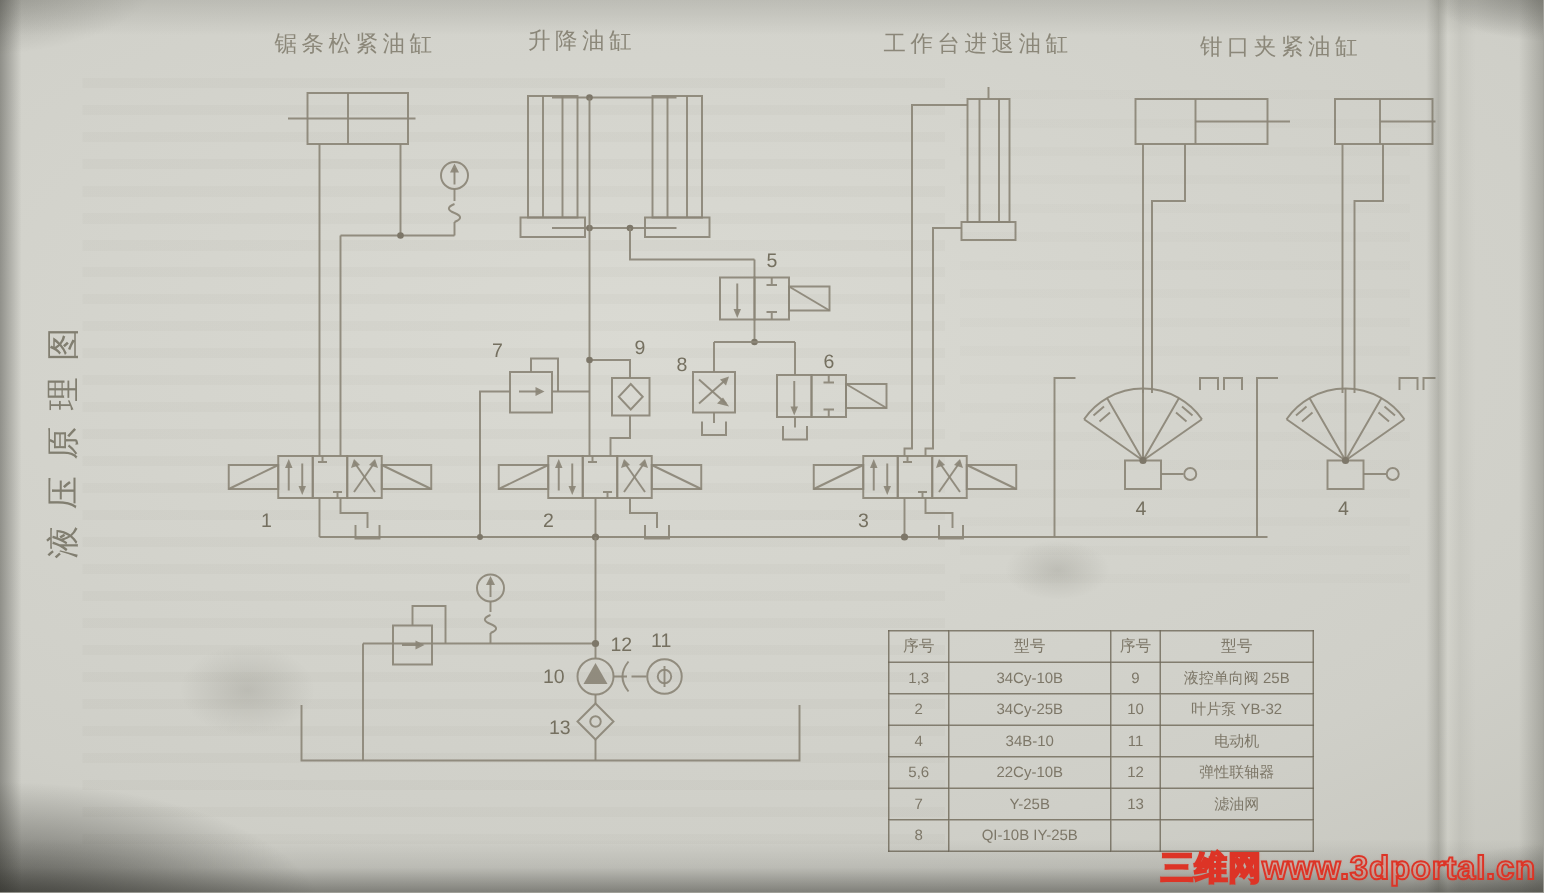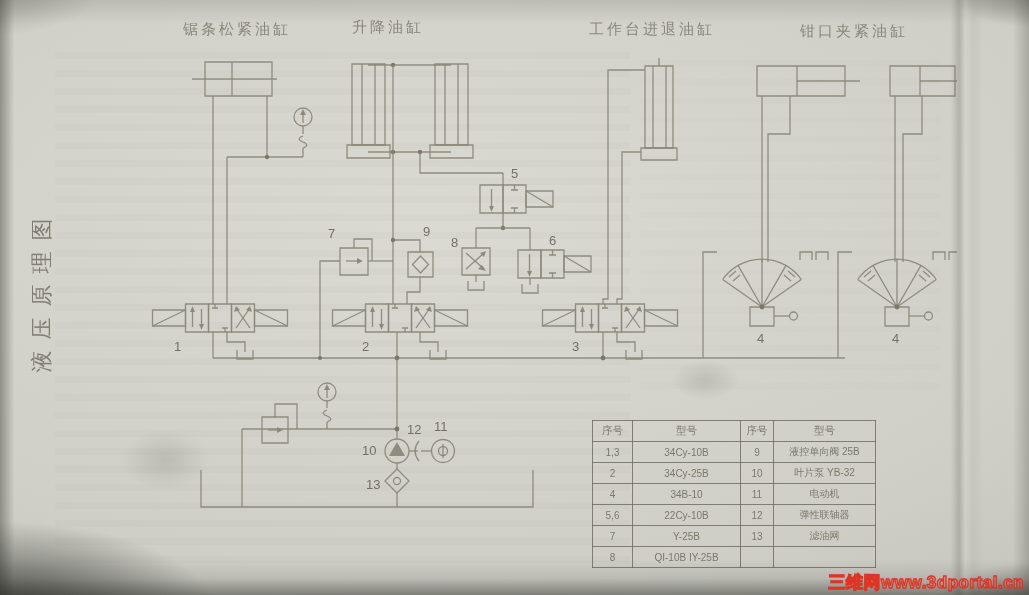--- a/index.html
+++ b/index.html
@@ -45,21 +45,21 @@
   .inkf{fill:#8b8577;stroke:none;fill-opacity:.92;}
   .dot{fill:#7d7769;stroke:none;}
   text.plbl{font-family:"Liberation Sans",sans-serif;font-size:13px;fill:#757060;stroke:none;}
   
   .ptable{position:absolute;left:592px;top:420px;z-index:3;border-collapse:collapse;
     filter:blur(.3px);}
   .ptable th,.ptable td{border:1.2px solid rgba(110,104,88,.8);height:20px;padding:0 2px;
     font-weight:normal;font-size:10px;color:#7d7768;text-align:center;white-space:nowrap;}
   .ptable th{font-size:10.5px;}
   
-  .wm{position:absolute;right:5px;bottom:1px;z-index:7;font-size:17px;font-weight:700;
+  .wm{position:absolute;right:5px;bottom:1px;z-index:7;font-size:22px;font-weight:700;
     letter-spacing:.5px;white-space:nowrap;
     color:rgba(255,244,240,.18);-webkit-text-stroke:1.3px #dd3426;
     text-shadow:0 0 2px rgba(221,52,38,.35);}
 </style>
 </head>
 <body>
 
 <div id="page">
 
   <div class="ghost"></div>

